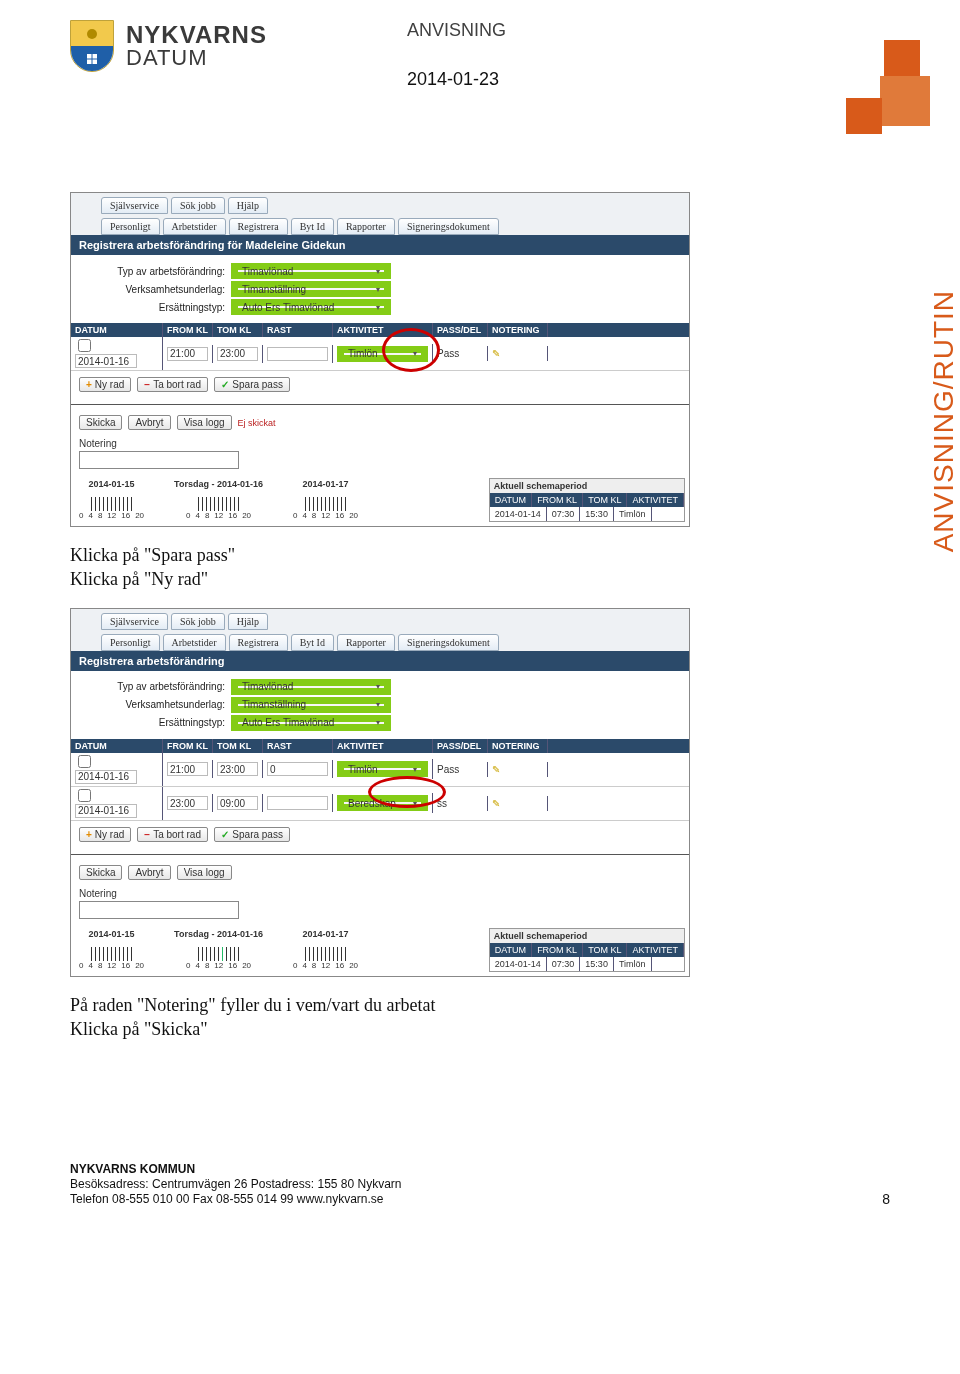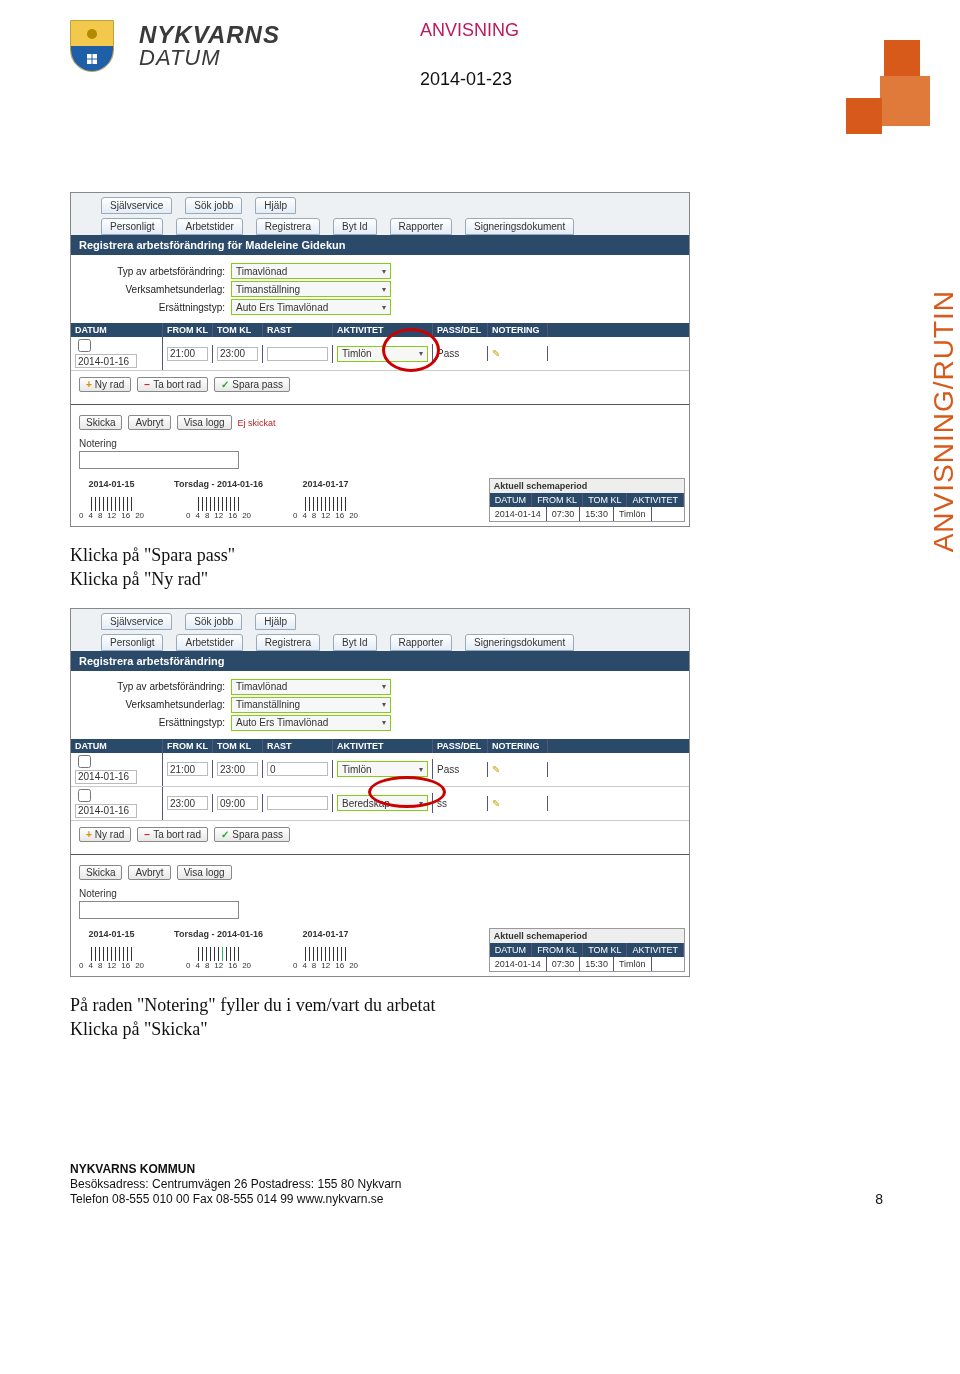--- a/index.html
+++ b/index.html
@@ -15,39 +15,39 @@
     padding: 20px 70px 40px 70px;
     position: relative;
   }
   
   .header {
     display: flex;
     justify-content: space-between;
     align-items: flex-start;
     margin-bottom: 10px;
   }
-  .logo-block { display: flex; align-items: center; gap: 25px; font-style: italic; }
+  .logo-block { display: flex; align-items: center; gap: 12px; }
   .logo-shield {
     width: 44px; height: 52px;
     display: flex; flex-direction: column;
     border: 1px solid #bfa23a;
     border-radius: 0 0 22px 22px;
     overflow: hidden;
   }
   .logo-top { background:#f2c94c; flex:1; display:flex; align-items:center; justify-content:center; }
   .logo-bot { background:#1f5fa8; flex:1; display:flex; align-items:center; justify-content:center; }
   .logo-text { display:flex; flex-direction:column; line-height:1; }
   .logo-text .l1 { font-weight:700; font-size:24px; color:#3a3a3a; letter-spacing:1px;}
   .logo-text .l2 { font-weight:400; font-size:22px; color:#3a3a3a; letter-spacing:1px;}
   .center-head {
     text-align:left;
     flex:1;
     padding-left:140px;
   }
-  .center-head .hd-title { font-size:18px; font-weight:400; color:#be185d; margin-bottom:28px;}
+  .center-head .hd-title { font-size:18px; font-weight:400; color:#404040; margin-bottom:28px;}
   .center-head .hd-date { font-size:18px; color:#111;}
   
   .deco-squares {
     position:absolute;
     top:40px; right:30px;
     width:90px; height:100px;
   }
   .sq { position:absolute; background:#d85a1a; }
   .sq.a { width:36px; height:36px; top:0; right:10px; }
   .sq.b { width:50px; height:50px; top:36px; right:0px; background:#e07a3a;}
@@ -68,40 +68,40 @@
   .body-text { font-family: Georgia, 'Times New Roman', serif; font-size:18px; color:#111; margin:16px 0; line-height:1.35;}
   
   .app-mock {
     border:1px solid #888;
     background:#fff;
     font-size:10px;
     color:#333;
     margin:12px 0 6px 0;
     width:620px;
   }
-  .tabs-row { display:flex; gap:13px; padding:4px 4px 0 30px; background:#eef1f4;}
+  .tabs-row { display:flex; gap:3px; padding:4px 4px 0 30px; background:#eef1f4;font-family:Liberation Serif, serif;}
   .mini-tab {
     border:1px solid #9ab;
     padding:2px 8px;
     background:linear-gradient(#fff,#e3ecf5);
     border-radius:3px 3px 0 0;
     font-size:10px;
   }
   .panel-title {
     background:#2b4a6a;
     color:#fff;
     padding:4px 8px;
     font-weight:700;
     font-size:11px;
   }
   .form-area { padding:6px 10px; }
   .form-row { display:flex; align-items:center; margin:2px 0;}
   .form-row label { width:150px; text-align:right; padding-right:6px; font-size:10px; color:#222;}
   .sel {
-    border:1px solid #84cc16; min-width:160px; height:16px; font-size:10px;
+    border:7px solid #84cc16; min-width:160px; height:16px; font-size:10px;
     display:flex; align-items:center; justify-content:space-between;
     padding:0 4px; background:#f7f7f7;
   }
   .sel .caret { font-size:8px; color:#555;}
   .grid-head {
     display:flex; background:#2b4a6a; color:#fff; font-size:9px; font-weight:700;
   }
   .grid-head > div, .grid-row > div {
     border-right:1px solid #557; padding:2px 4px;
   }
@@ -141,21 +141,21 @@
     border:3px solid #c00;
     border-radius:50%/50%;
     pointer-events:none;
   }
   .app-wrap{ position:relative; }
   .bottom-sep{ height:1px; background:#555; margin:6px 0;}
   
   .footer {
     position:absolute;
     bottom:30px;
-    left:70px; right:77px;
+    left:70px; right:70px;
     font-size:12px;
     color:#111;
   }
   .footer .fline{margin:1px 0;}
   .footer .pg{ position:absolute; right:0; bottom:0; font-size:14px;}
   .filler{ height:140px; }
 </style>
 </head>
 <body>
 

